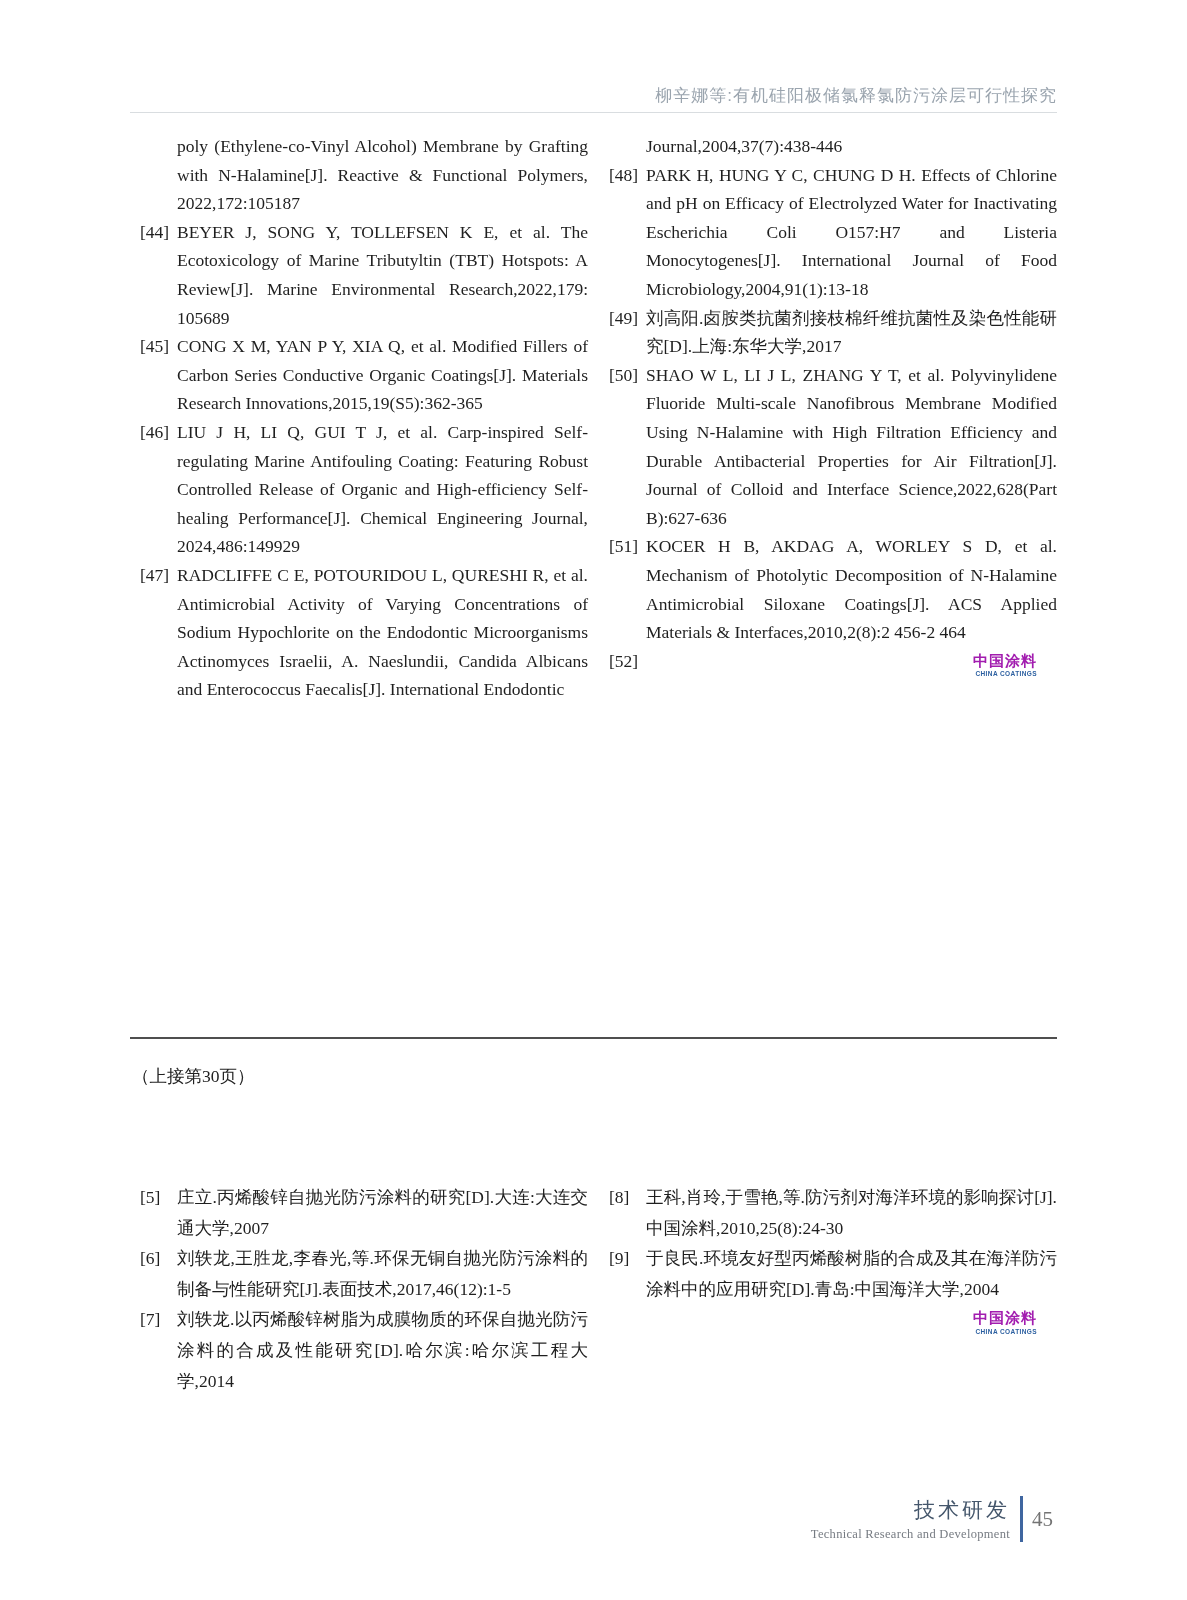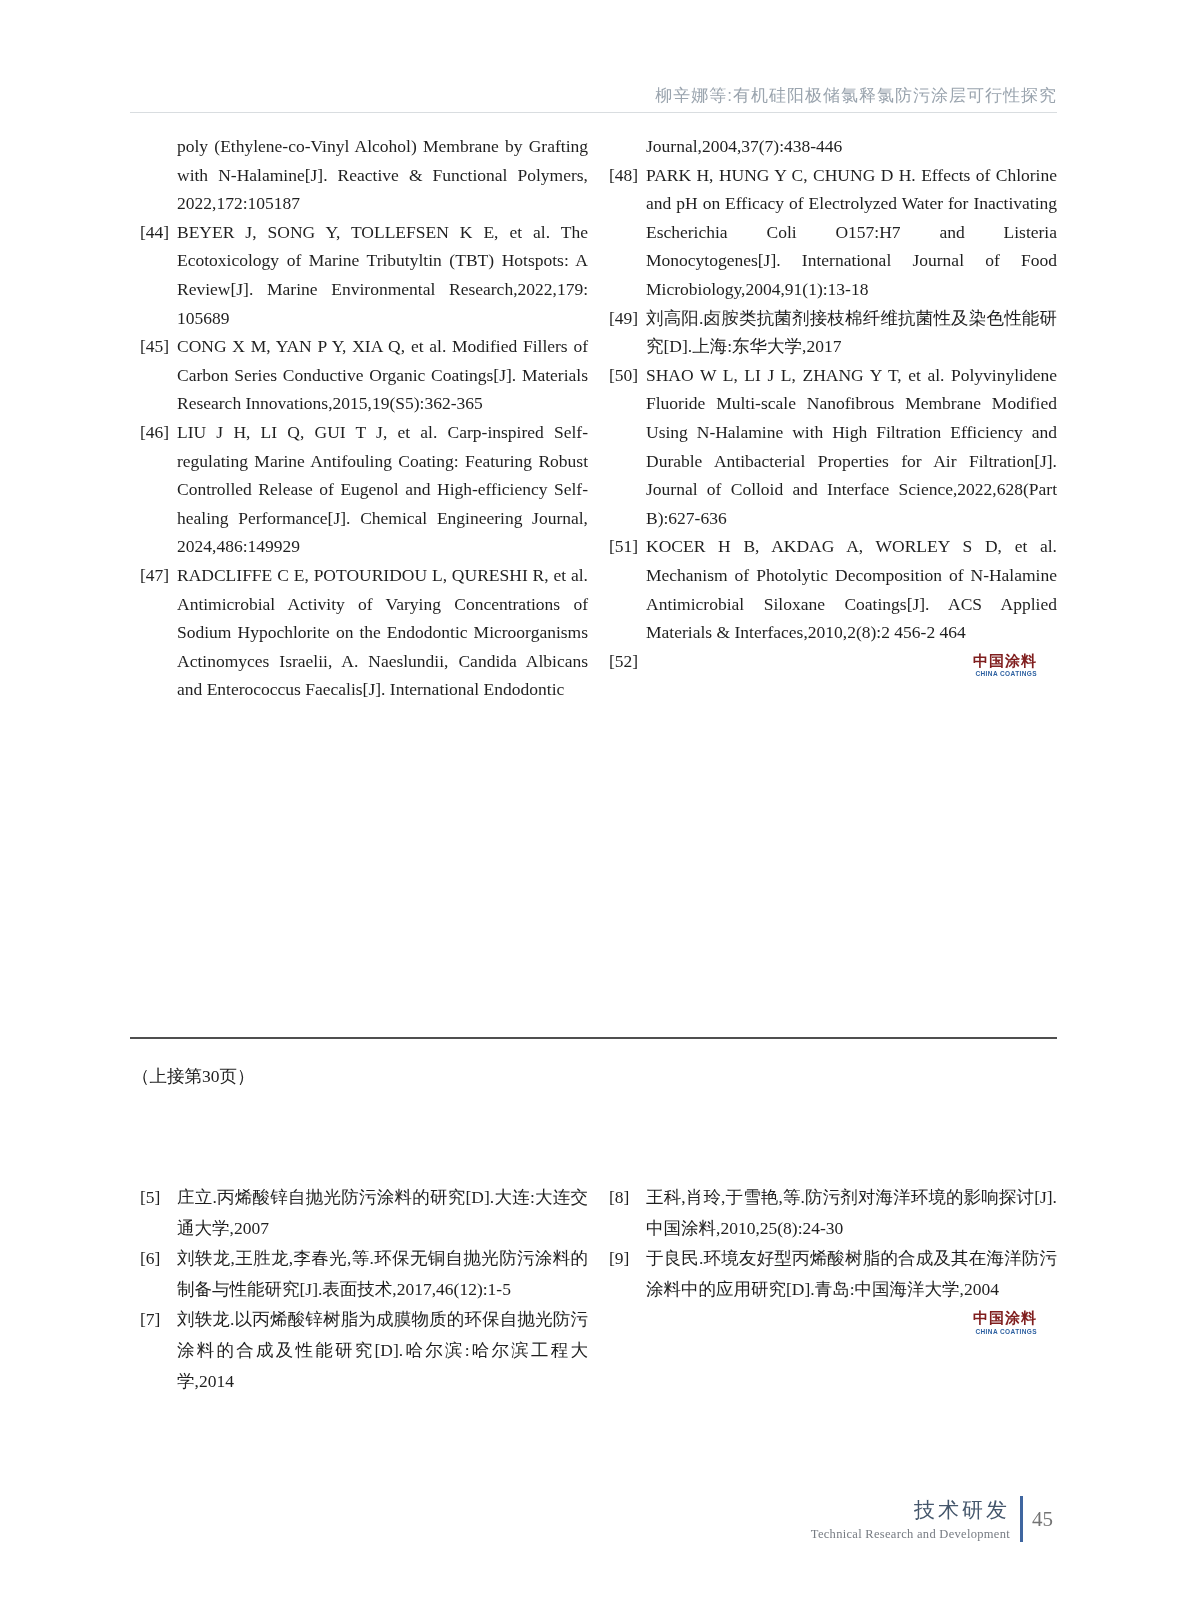--- a/index.html
+++ b/index.html
@@ -28,21 +28,21 @@
   .refs-bottom{top:1182px;}
   .refs-bottom .ref{font-size:17.5px;line-height:30.6px;}
   .ref{position:relative;padding-left:37px;text-align:justify;}
   .ref .num{position:absolute;left:0;top:0;}
   
   .logo-block{
     text-align:right;padding-right:20px;margin-top:6px;line-height:1.1;
   }
   .logo-cn{
     font-family:"Liberation Sans","DejaVu Sans",sans-serif;
-    font-weight:bold;font-size:15px;color:#7f1d1d;letter-spacing:1px;
+    font-weight:bold;font-size:15px;color:#a21caf;letter-spacing:1px;
   }
   .logo-en{
     font-family:"Liberation Sans","DejaVu Sans",sans-serif;
     font-weight:bold;font-size:6.5px;color:#2b5fa0;letter-spacing:0.4px;
     margin-top:1px;
   }
   
   .mid-rule{
     position:absolute;top:1037px;left:130px;right:130px;
     height:0;border-top:2px solid #4f4f4f;
@@ -77,21 +77,21 @@
 <div>
 
   <div class="running-header">柳辛娜等:有机硅阳极储氯释氯防污涂层可行性探究</div>
   <div class="header-rule"></div>
 
   <div class="ref-section refs-top">
     <div class="ref-col">
         <div class="ref"><span class="num"></span><span class="txt">poly (Ethylene-co-Vinyl Alcohol) Membrane by Grafting with N-Halamine[J]. Reactive &amp; Functional Polymers, 2022,172:105187</span></div>
         <div class="ref"><span class="num">[44]</span><span class="txt">BEYER J, SONG Y, TOLLEFSEN K E, et al. The Ecotoxicology of Marine Tributyltin (TBT) Hotspots: A Review[J]. Marine Environmental Research,2022,179: 105689</span></div>
         <div class="ref"><span class="num">[45]</span><span class="txt">CONG X M, YAN P Y, XIA Q, et al. Modified Fillers of Carbon Series Conductive Organic Coatings[J]. Materials Research Innovations,2015,19(S5):362-365</span></div>
-        <div class="ref"><span class="num">[46]</span><span class="txt">LIU J H, LI Q, GUI T J, et al. Carp-inspired Self-regulating Marine Antifouling Coating: Featuring Robust Controlled Release of Eugenol and High-efficiency Self-healing Performance[J]. Chemical Engineering Journal, 2024,486:149929</span></div>
+        <div class="ref"><span class="num">[46]</span><span class="txt">LIU J H, LI Q, GUI T J, et al. Carp-inspired Self-regulating Marine Antifouling Coating: Featuring Robust Controlled Release of Organic and High-efficiency Self-healing Performance[J]. Chemical Engineering Journal, 2024,486:149929</span></div>
         <div class="ref"><span class="num">[47]</span><span class="txt">RADCLIFFE C E, POTOURIDOU L, QURESHI R, et al. Antimicrobial Activity of Varying Concentrations of Sodium Hypochlorite on the Endodontic Microorganisms Actinomyces Israelii, A. Naeslundii, Candida Albicans and Enterococcus Faecalis[J]. International Endodontic</span></div>
       </div>
     <div class="ref-col">
 
     <div class="ref"><span class="num"></span><span class="txt">Journal,2004,37(7):438-446</span></div>
         <div class="ref"><span class="num">[48]</span><span class="txt">PARK H, HUNG Y C, CHUNG D H. Effects of Chlorine and pH on Efficacy of Electrolyzed Water for Inactivating Escherichia Coli O157:H7 and Listeria Monocytogenes[J]. International Journal of Food Microbiology,2004,91(1):13-18</span></div>
         <div class="ref"><span class="num">[49]</span><span class="txt">刘高阳.卤胺类抗菌剂接枝棉纤维抗菌性及染色性能研究[D].上海:东华大学,2017</span></div>
         <div class="ref"><span class="num">[50]</span><span class="txt">SHAO W L, LI J L, ZHANG Y T, et al. Polyvinylidene Fluoride Multi-scale Nanofibrous Membrane Modified Using N-Halamine with High Filtration Efficiency and Durable Antibacterial Properties for Air Filtration[J]. Journal of Colloid and Interface Science,2022,628(Part B):627-636</span></div>
         <div class="ref"><span class="num">[51]</span><span class="txt">KOCER H B, AKDAG A, WORLEY S D, et al. Mechanism of Photolytic Decomposition of N-Halamine Antimicrobial Siloxane Coatings[J]. ACS Applied Materials &amp; Interfaces,2010,2(8):2 456-2 464</span></div>
         <div class="ref"><span class="num">[52]</span></div>

